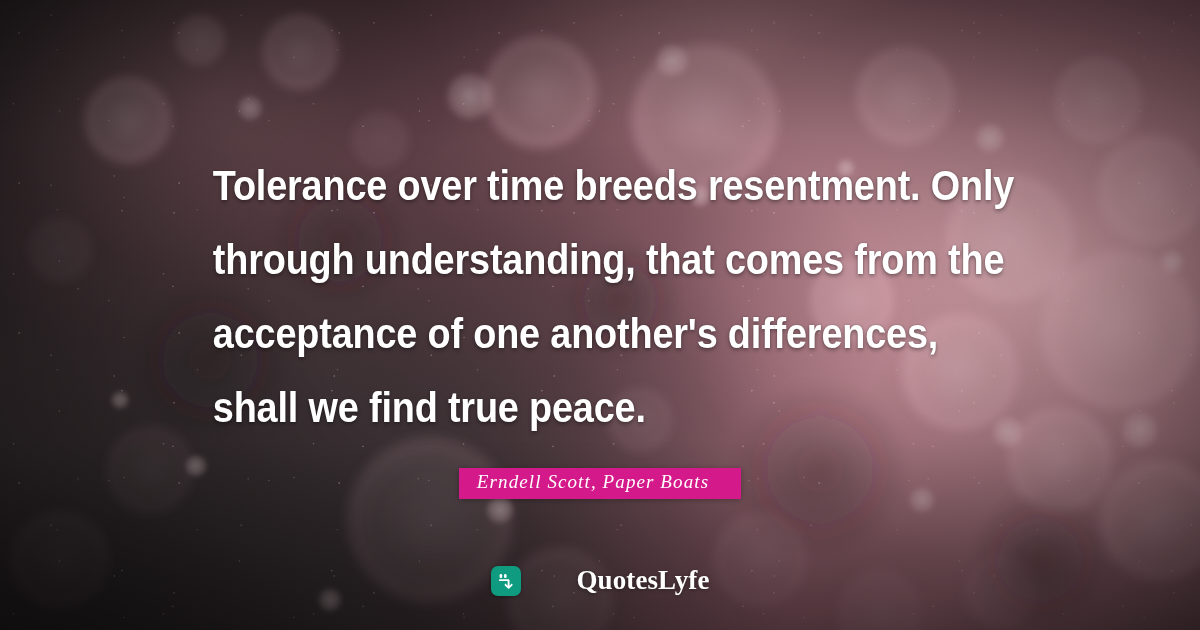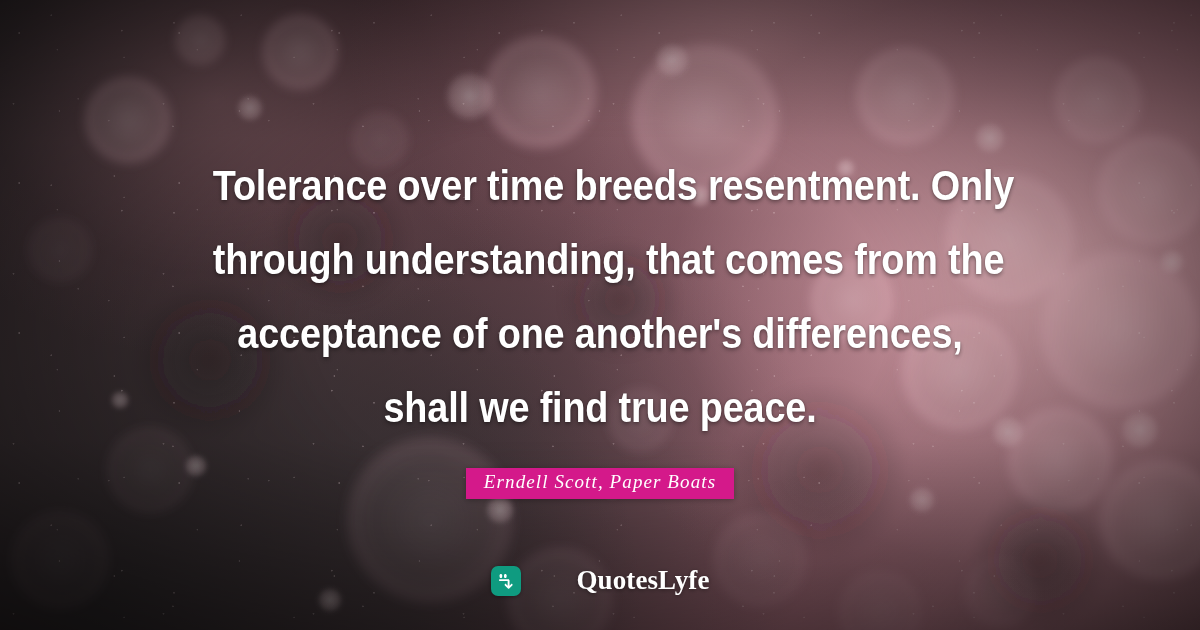--- a/index.html
+++ b/index.html
@@ -65,21 +65,20 @@
     position: absolute;
     inset: 0;
     display: flex;
     flex-direction: column;
     align-items: center;
   }
 
   .quote-block {
     width: 880px;
     margin-top: 148px;
-    text-align: center;
   }
   .quote-line {
     font-family: "Liberation Sans Narrow", "Liberation Sans", sans-serif;
     font-weight: 700;
     font-size: 43px;
     line-height: 74px;
     letter-spacing: -0.2px;
     color: #ffffff;
     transform: scaleX(0.88);
     transform-origin: center;
@@ -92,21 +91,21 @@
     display: flex;
     justify-content: center;
   }
   .attribution {
     background: #d4198a;
     color: #ffffff;
     font-family: "Liberation Serif", serif;
     font-size: 19px;
     font-style: italic;
     letter-spacing: 1.1px;
-    padding: 4px 18px 6px 18px;
+    padding: 4px 32px 6px 18px;
     line-height: 1.1;
     white-space: nowrap;
     box-shadow: 0 1px 6px rgba(0,0,0,0.30);
   }
 
   .brand {
     position: absolute;
     left: 0;
     right: 0;
     bottom: 34px;

